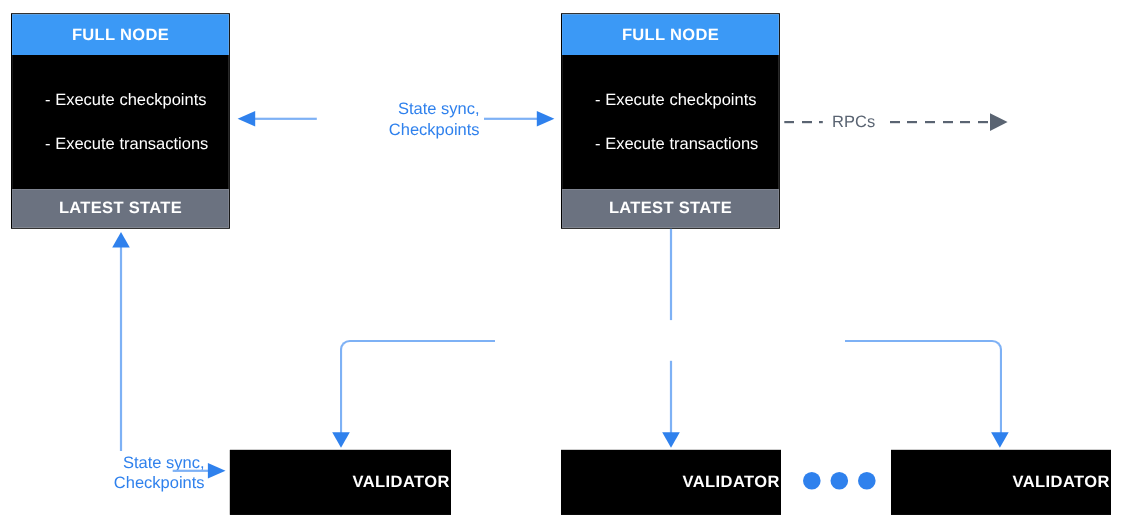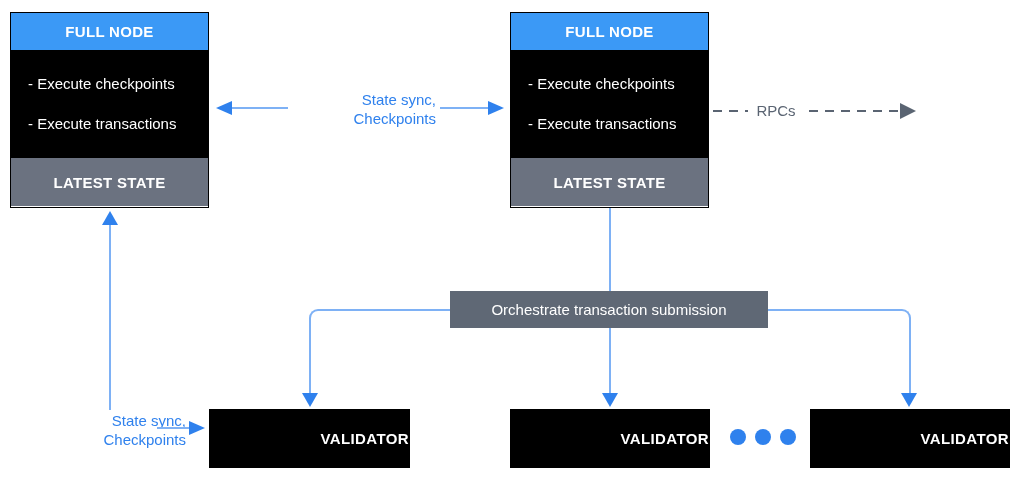--- a/index.html
+++ b/index.html
@@ -17,25 +17,25 @@
   .canvas{
     position:relative;width:1020px;height:480px;background:#fff;
     font-family:"Liberation Sans", sans-serif;overflow:hidden;border-radius:29px;
   }
   .abs{position:absolute;}
   
   .full-node{width:199px;height:196px;top:12px;box-sizing:border-box;border:1px solid #000;}
   .fn-header{height:37px;background:var(--header-blue);color:var(--text-white);
     font-size:15px;font-weight:700;letter-spacing:.3px;
     display:flex;align-items:center;justify-content:center;}
-  .fn-body{height:108px;background:var(--box-black);color:var(--text-white);
+  .fn-body{height:122px;background:var(--box-black);color:var(--text-white);
     font-size:15px;display:flex;flex-direction:column;justify-content:center;
-    gap:20px;padding-left:17px;box-sizing:border-box;}
+    gap:20px;padding-left:30px;box-sizing:border-box;}
   .fn-item{line-height:20px;}
-  .fn-footer{height:48px;background:var(--slate-gray);color:var(--text-white);
+  .fn-footer{height:35px;background:var(--slate-gray);color:var(--text-white);
     font-size:15px;font-weight:700;letter-spacing:.3px;
     display:flex;align-items:center;justify-content:center;}
   
   .validator{top:409px;height:59px;background:var(--box-black);box-sizing:border-box;
     border:1px solid #000;color:var(--text-white);font-size:15px;font-weight:700;
     letter-spacing:.4px;display:flex;align-items:center;justify-content:flex-end;}
   
   .orchestrate{left:450px;top:291px;width:318px;height:37px;background:var(--orchestrate-gray);
     color:var(--text-white);font-size:15px;display:flex;align-items:center;justify-content:center;}
   
@@ -94,21 +94,20 @@
     <div>State sync,</div>
     <div>Checkpoints</div>
   </div>
 
   <div class="abs dashed-line" style="left:713px;top:110px;width:188px;"></div>
   <div class="abs head-right-gray" style="left:900px;top:103px;"></div>
   <div class="abs rpc-label" style="left:748px;top:102px;width:50px;">RPCs</div>
 
   <div class="abs vline" style="left:609px;top:208px;height:83px;"></div>
 
-  <div class="abs orchestrate">Orchestrate transaction submission</div>
 
   <div class="abs elbow-left" style="left:309px;top:309px;width:141px;height:85px;"></div>
   <div class="abs head-down" style="left:302px;top:393px;"></div>
 
   <div class="abs vline" style="left:609px;top:328px;height:66px;"></div>
   <div class="abs head-down" style="left:602px;top:393px;"></div>
 
   <div class="abs elbow-right" style="left:768px;top:309px;width:143px;height:85px;"></div>
   <div class="abs head-down" style="left:901px;top:393px;"></div>
 

